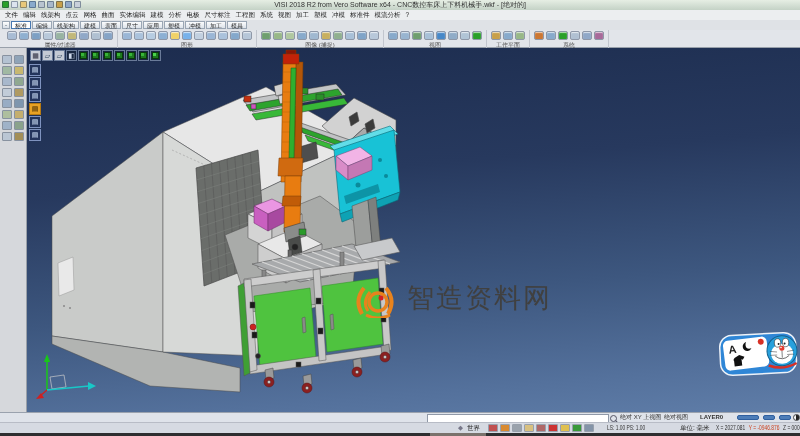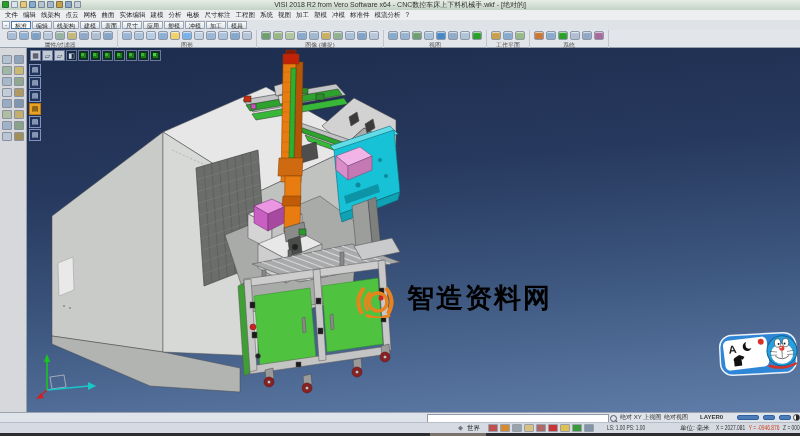--- a/index.html
+++ b/index.html
@@ -57,21 +57,21 @@
     box-shadow:inset -2px -2px 0 #1d7a1f;}
   .vicon.cube-solid .cube-inner{background:#49d34a;}
 
   .vstrip{position:absolute;left:29px;top:64px;display:flex;flex-direction:column;gap:1px;}
   .vsicon{width:12px;height:12px;border:1px solid #7f93bf;background:#24355c;color:#cfe0f8;
     box-sizing:border-box;font-size:7px;display:flex;align-items:center;justify-content:center;}
   .vsicon.hl{background:#e8a225;color:#402800;border-color:#b87a10;}
 
   
   .watermark{position:absolute;left:352px;top:278px;display:flex;align-items:center;gap:9px;}
-  .wm-text{font-size:27px;font-weight:bold;color:#000000;letter-spacing:2px;white-space:nowrap;}
+  .wm-text{font-size:27px;font-weight:normal;color:#404040;letter-spacing:2px;white-space:nowrap;}
 
   
   .sticker{position:absolute;left:718px;top:328px;width:80px;height:48px;transform:rotate(-3deg);}
 
   
   .srow1{position:absolute;left:0;top:412px;width:800px;height:10px;background:#dfe3ea;
     border-top:1px solid #9aa2ae;box-sizing:border-box;font-size:6px;color:#333;}
   .sinput{position:absolute;left:427px;top:1px;width:180px;height:7px;background:#fff;border:1px solid #9099a8;}
   .mag{position:absolute;left:610px;top:2px;width:5px;height:5px;border:1px solid #556;border-radius:50%;}
   .mag::after{content:"";position:absolute;left:4px;top:5px;width:3px;height:1px;background:#556;transform:rotate(45deg);}

